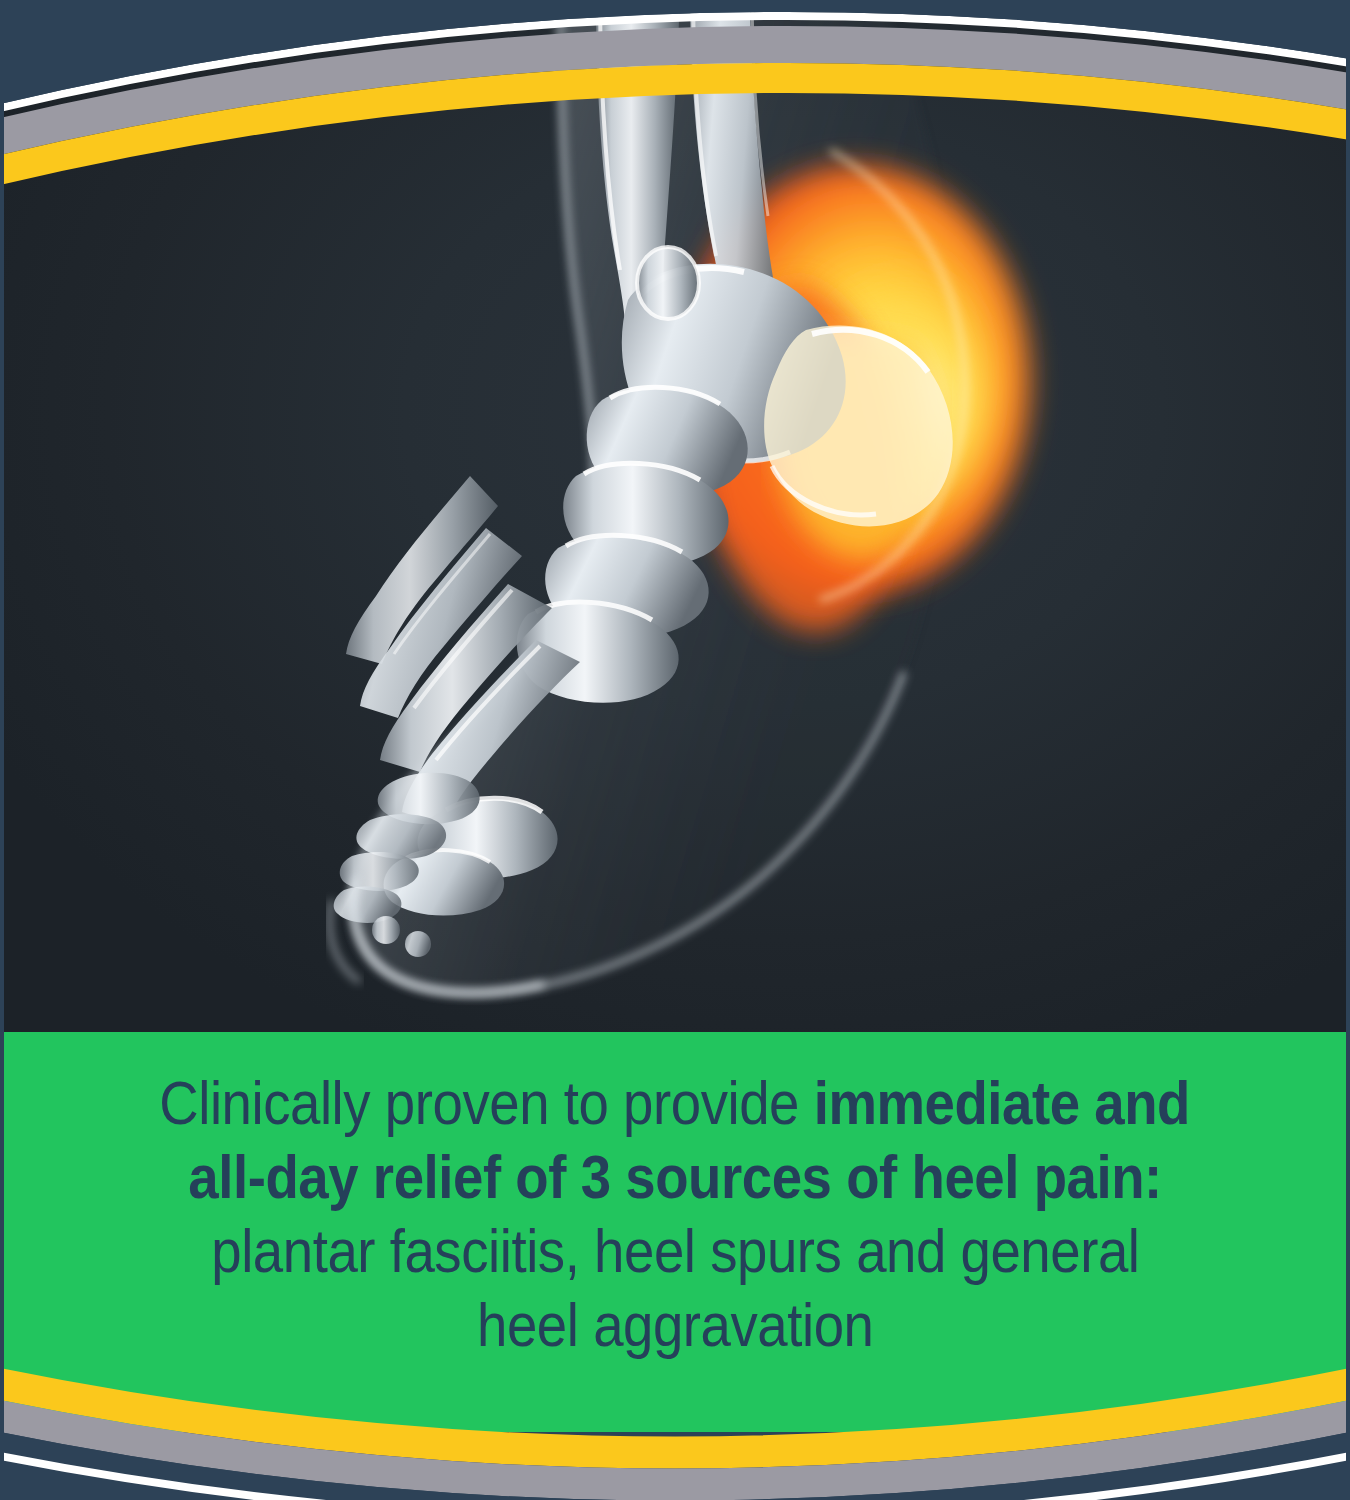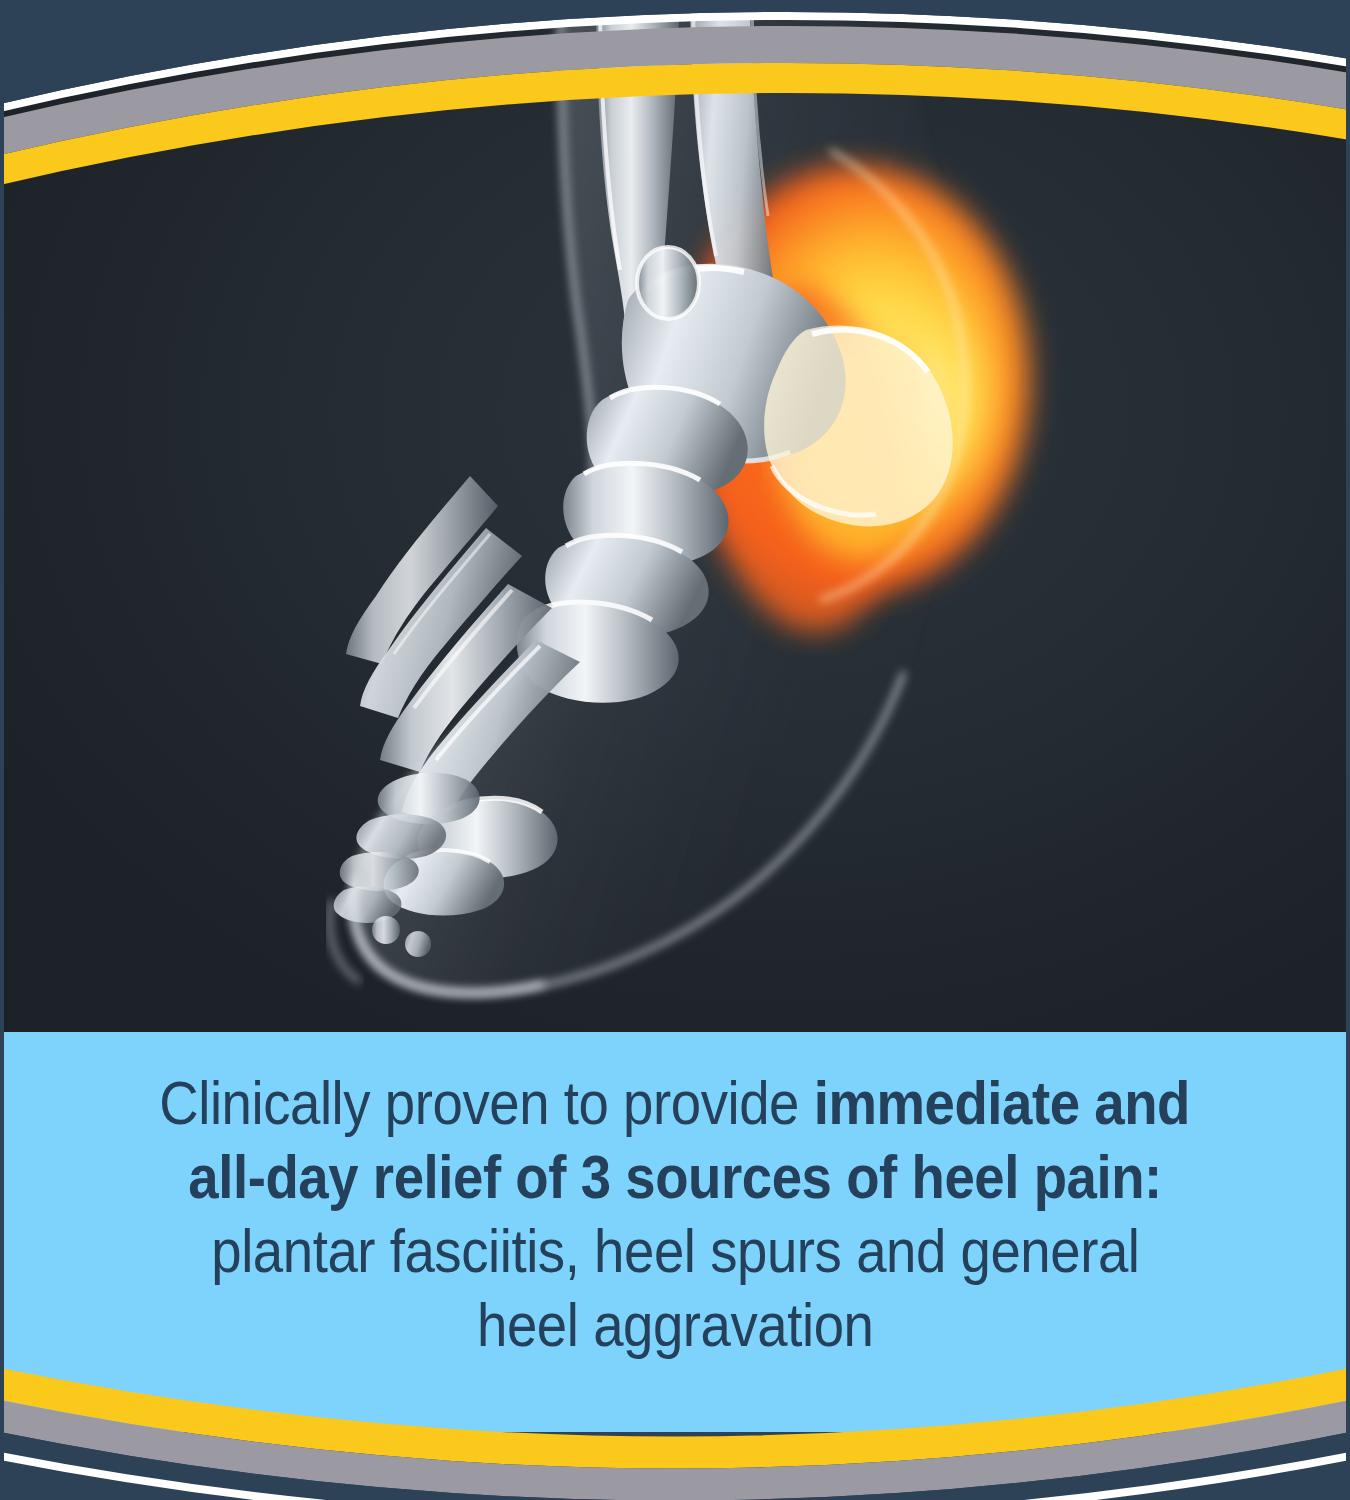--- a/index.html
+++ b/index.html
@@ -21,21 +21,21 @@
   #hero-bg{
     position:absolute;inset:0;
     background:
       radial-gradient(ellipse 900px 700px at 58% 40%, #2b333b 0%, #262e35 42%, #20262c 75%, #1c2228 100%);
   }
   #xray-svg{position:absolute;left:0;top:0;width:1350px;height:1032px;}
 
   
   #caption{
     position:absolute;left:0;top:1032px;width:1350px;height:400px;
-    background:#7dd3fc;
+    background:#22c55e;
     display:flex;flex-direction:column;align-items:center;justify-content:flex-start;
     padding-top:34px;box-sizing:border-box;
     z-index:4;
   }
   .cap-line{
     color:#25405a;
     font-family:"Liberation Sans Narrow","Liberation Sans",sans-serif;
     font-size:62px;
     line-height:74px;
     text-align:center;

